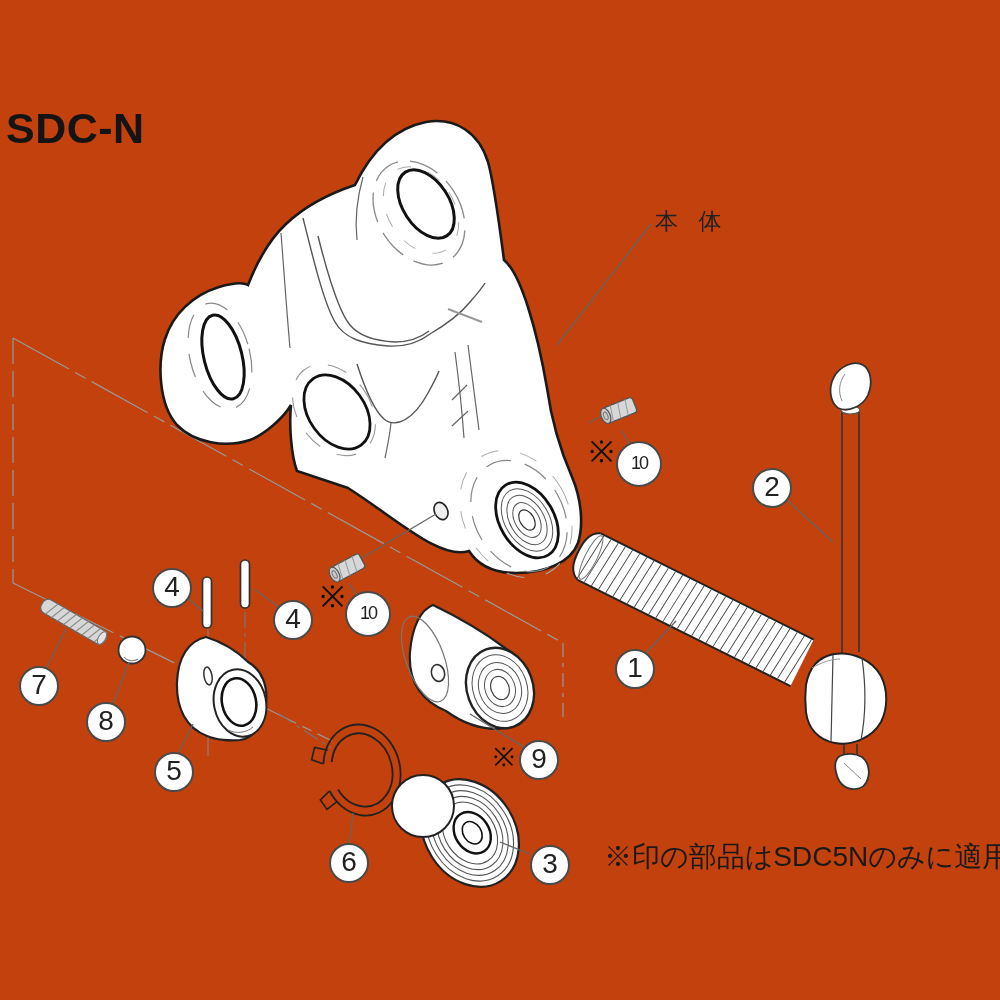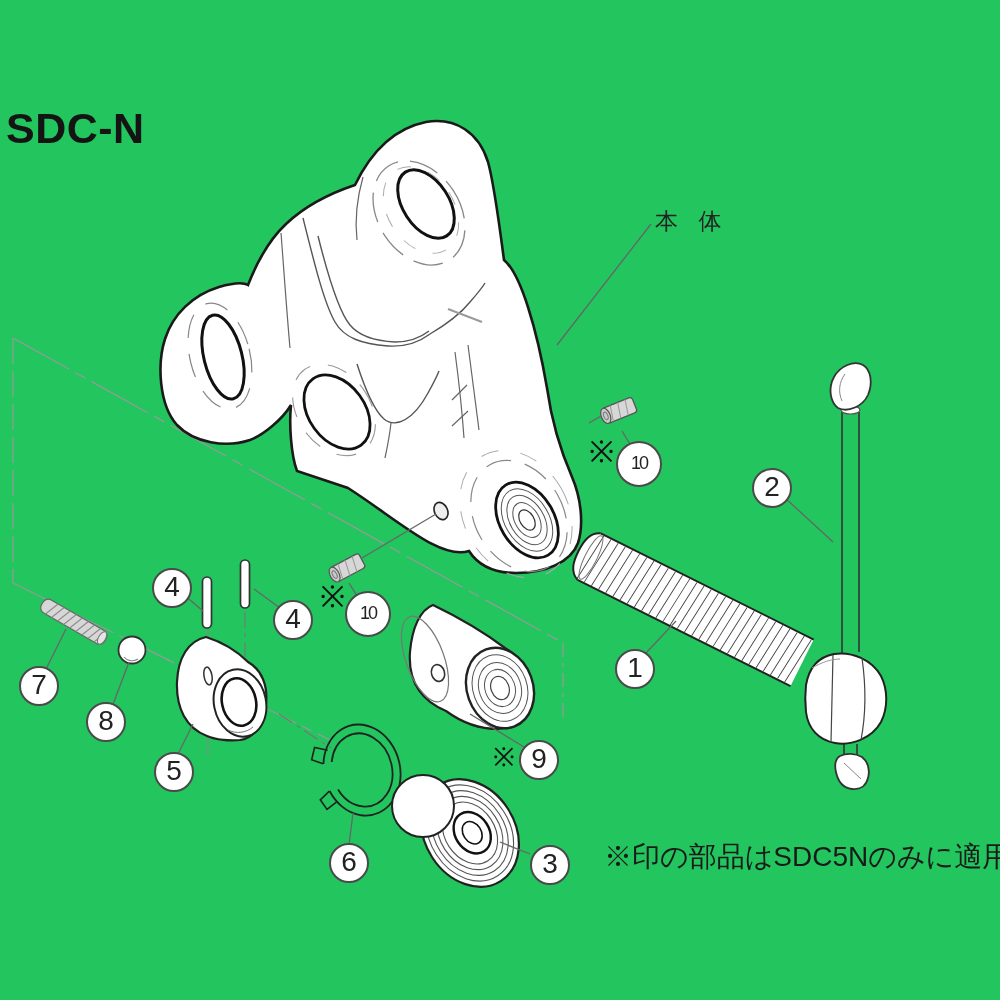--- a/index.html
+++ b/index.html
@@ -1,16 +1,16 @@
 <!DOCTYPE html>
 <html><head>
 <meta charset="utf-8">
 <style>
   html,body{margin:0;padding:0;background:#fff;}
-  .stage{position:relative;width:1000px;height:1000px;background:#22c55e;
+  .stage{position:relative;width:1000px;height:1000px;background:#c2410c;
          font-family:"Liberation Sans", sans-serif;overflow:hidden;}
   .stage svg{position:absolute;left:0;top:0;}
   .txt{position:absolute;color:#111;white-space:nowrap;}
   .model-title{left:6px;top:106px;font-size:43px;line-height:44px;font-weight:bold;
                letter-spacing:0.5px;color:#141414;}
   .body-label{left:655px;top:206px;font-size:23px;letter-spacing:7px;color:#222;}
   .note{left:604px;top:838px;font-size:28px;color:#1a1a1a;}
   .star{position:absolute;font-size:30px;color:#111;line-height:1;}
   .star.small{font-size:26px;}
   .callout{position:absolute;width:36px;height:36px;border:2px solid #4a4a4a;border-radius:50%;

